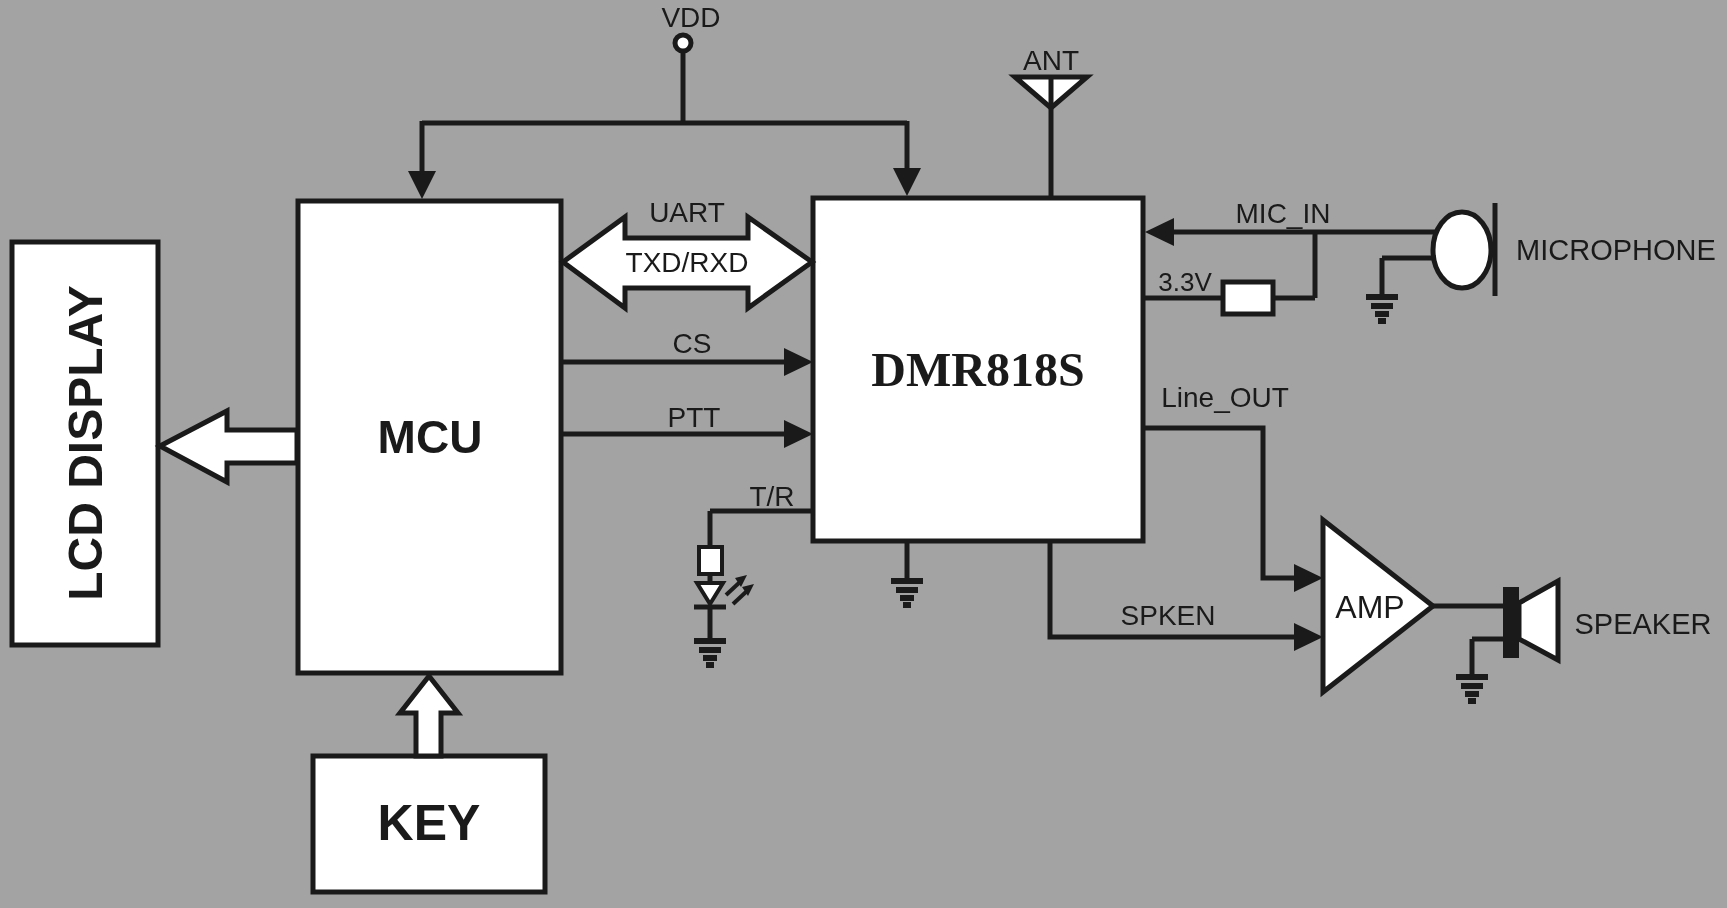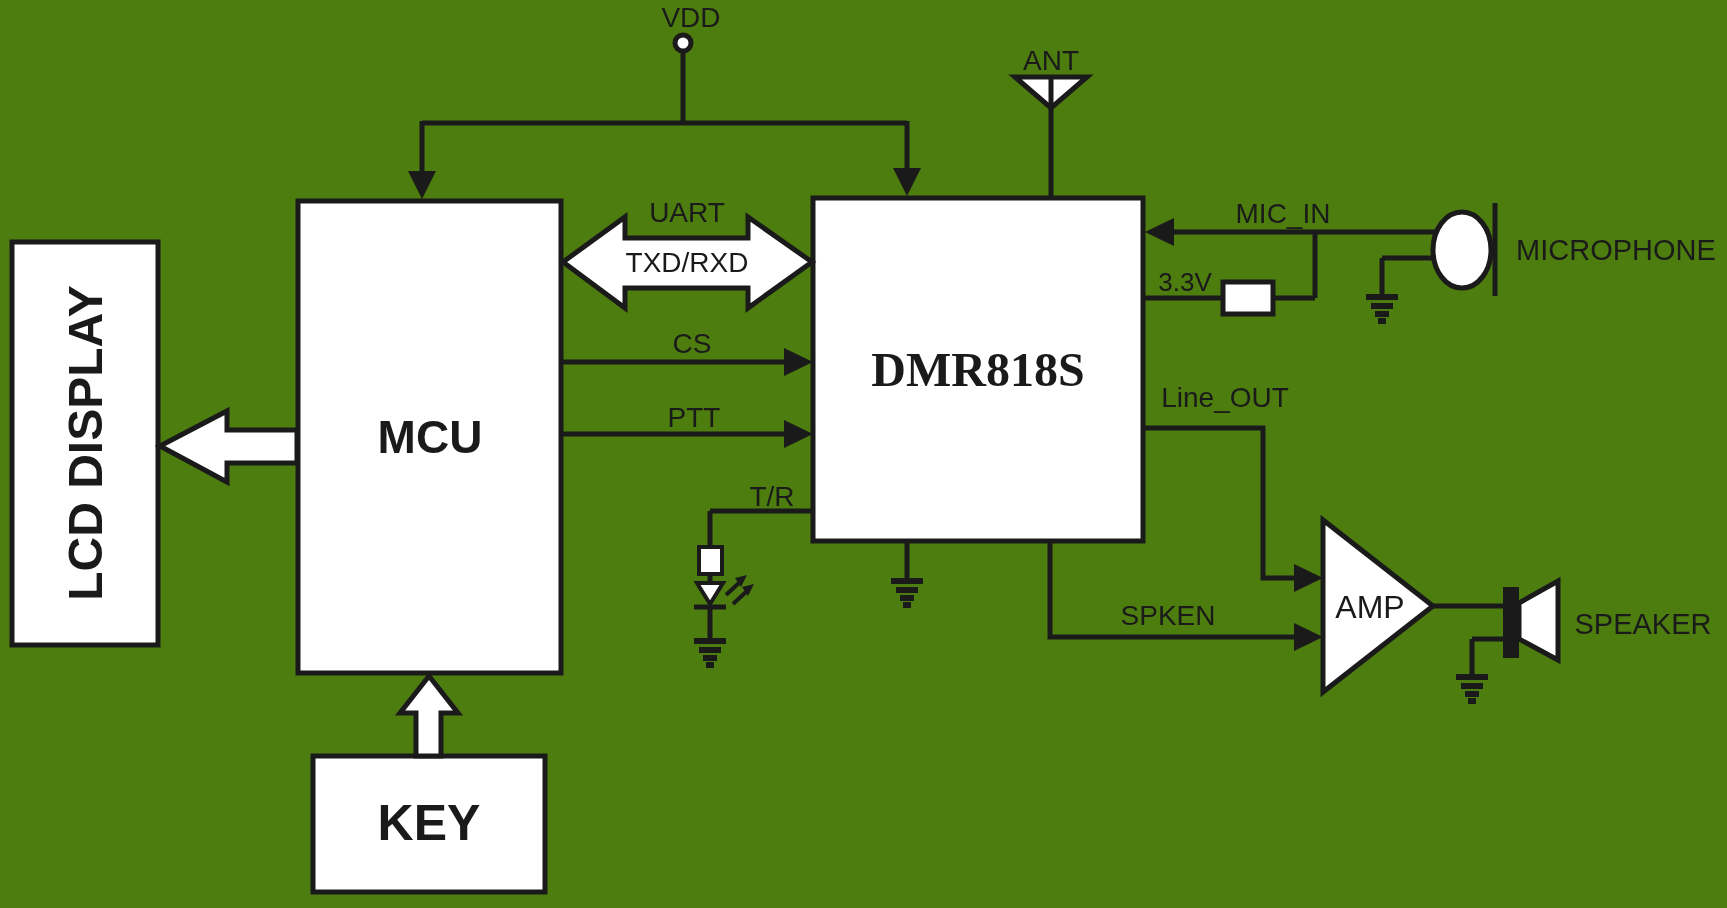--- a/index.html
+++ b/index.html
@@ -1,16 +1,16 @@
 <!DOCTYPE html>
 <html><head>
 <meta charset="utf-8">
 <style>
   html,body{margin:0;padding:0;background:#ffffff;}
-  .stage{width:1727px;height:908px;background:#4d7c0f;position:relative;overflow:hidden;}
+  .stage{width:1727px;height:908px;background:#a3a3a3;position:relative;overflow:hidden;}
   svg{display:block;}
   text{font-family:"Liberation Sans","DejaVu Sans",sans-serif;fill:#1a1a1a;}
   .sig{font-size:28px;}
   .sig-sm{font-size:26px;}
   .dev{font-size:29px;}
   .amp-t{font-size:32px;}
   .blk{font-weight:bold;font-size:46px;}
   .blk-key{font-weight:bold;font-size:50px;}
   .blk-lcd{font-weight:bold;font-size:48px;}
   .chip{font-family:"Liberation Serif","DejaVu Serif",serif;font-weight:bold;font-size:48px;}

